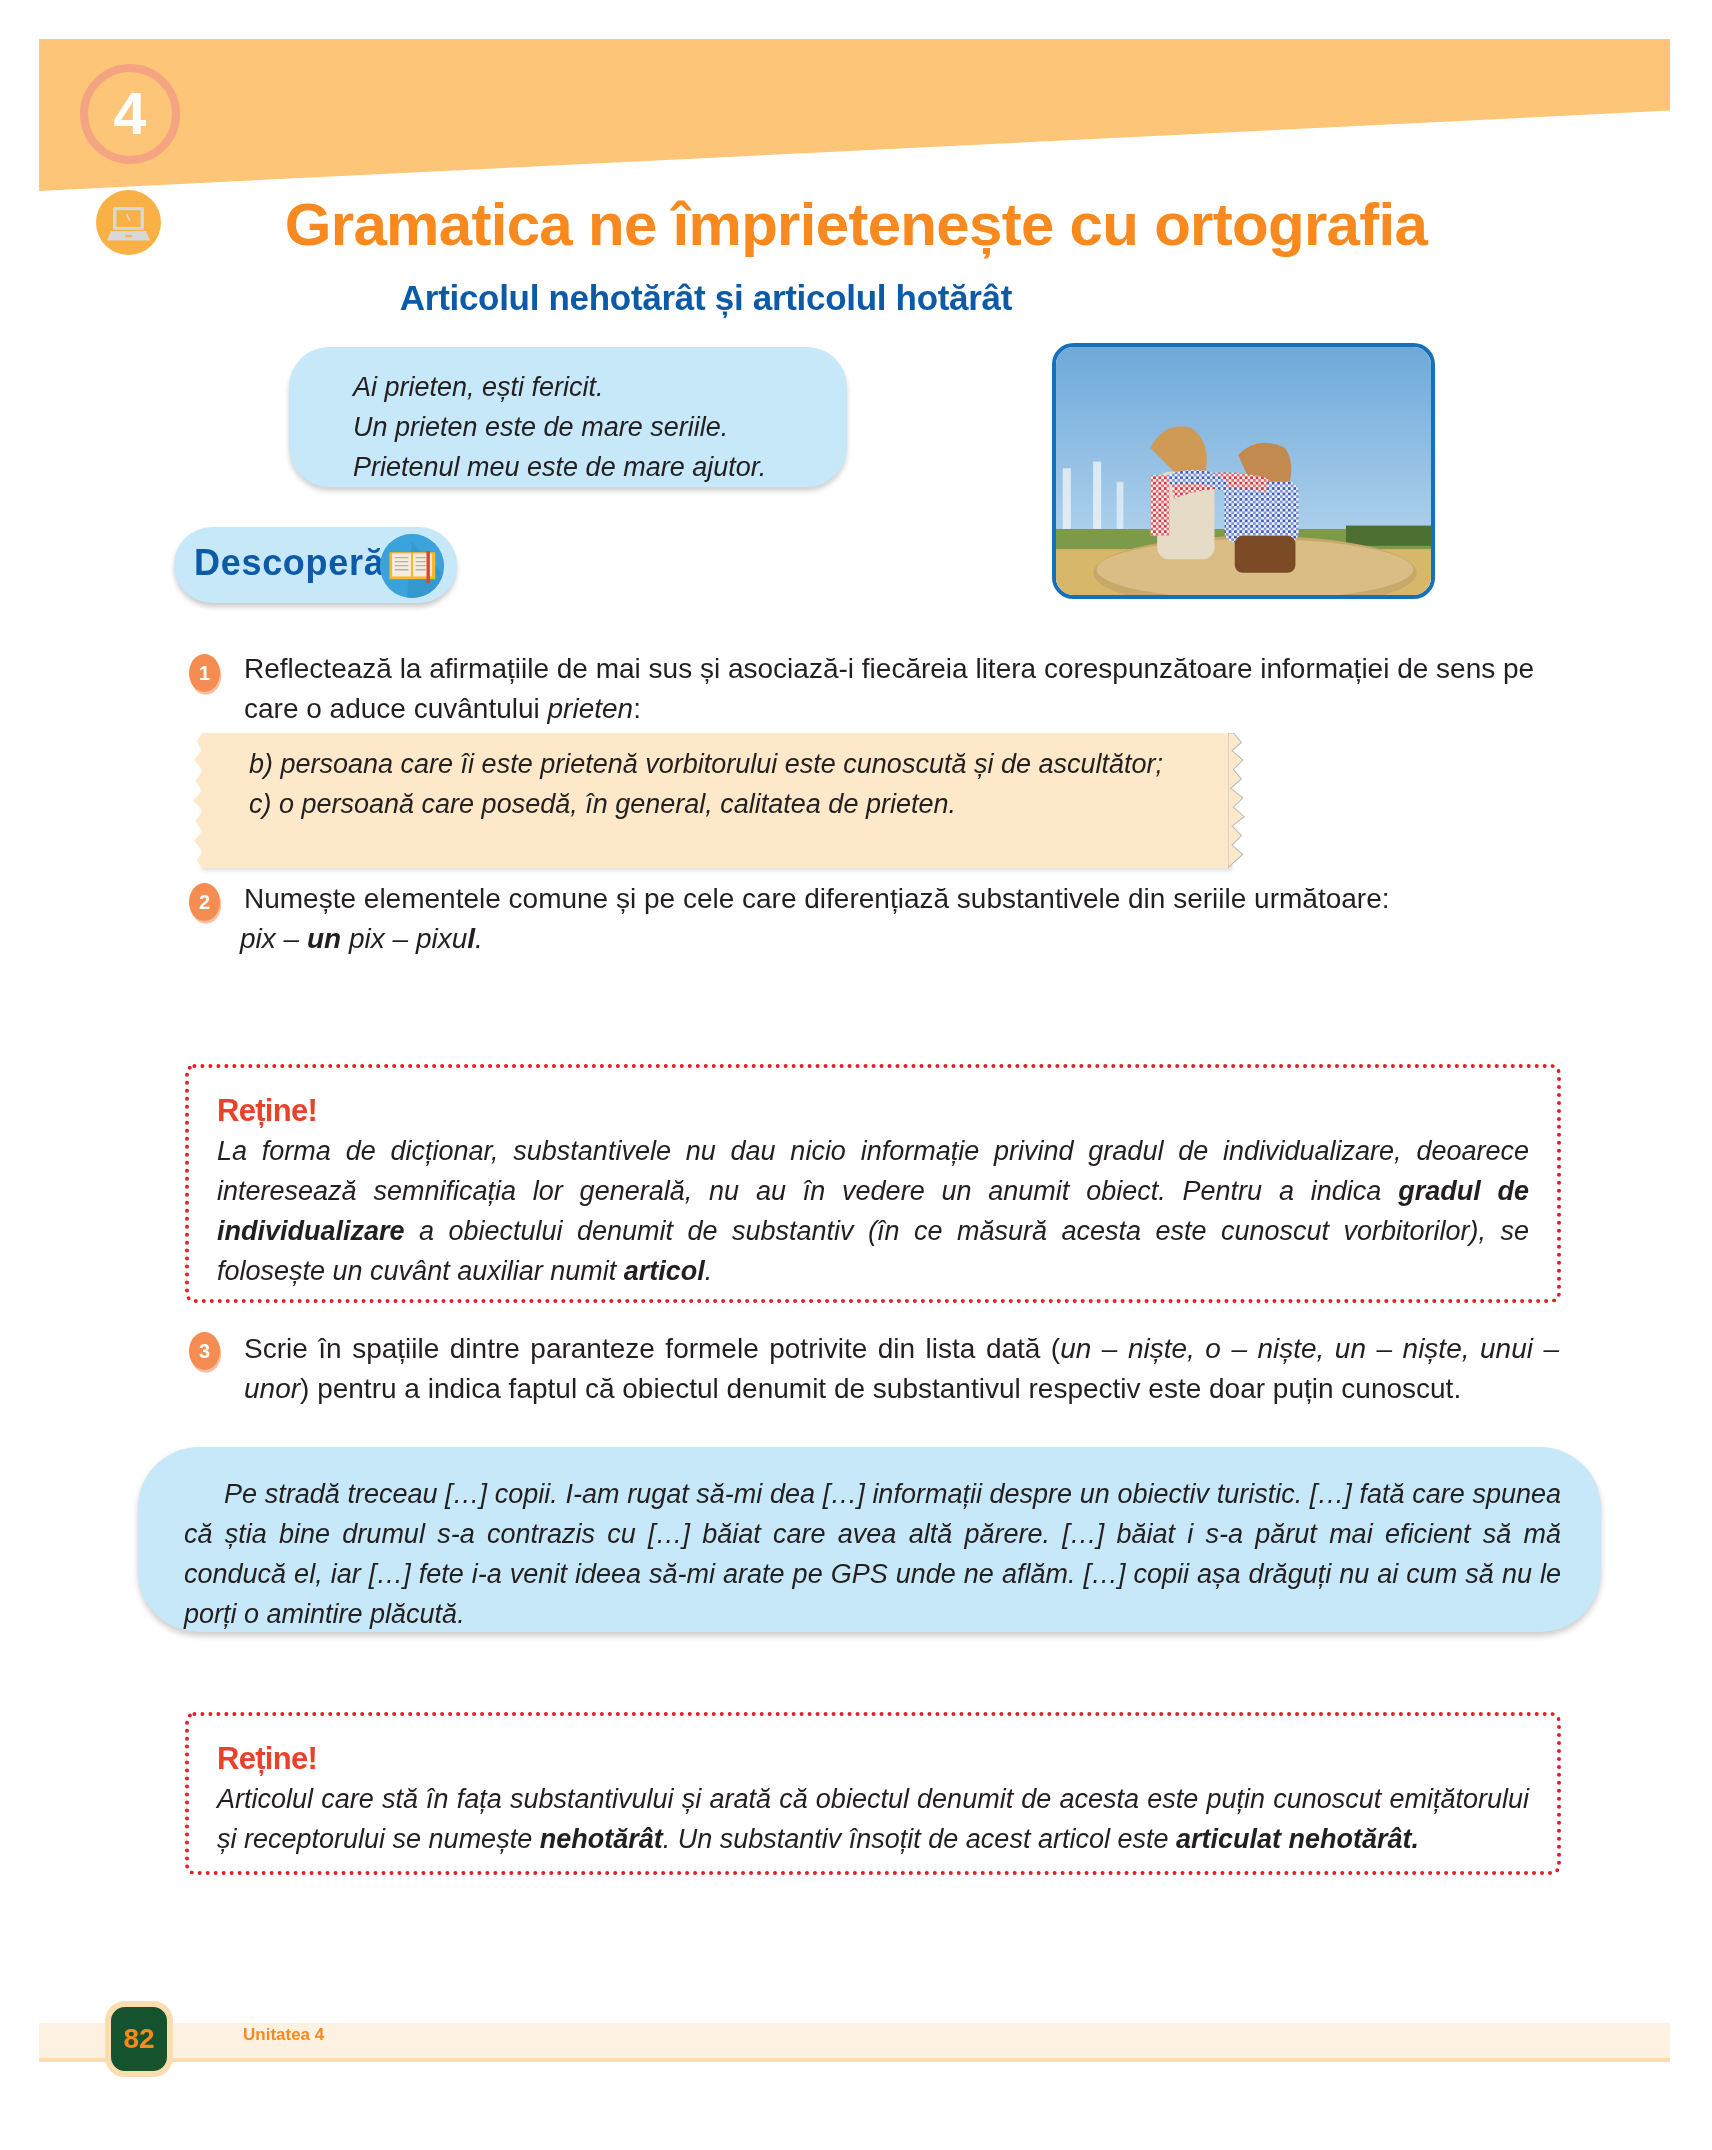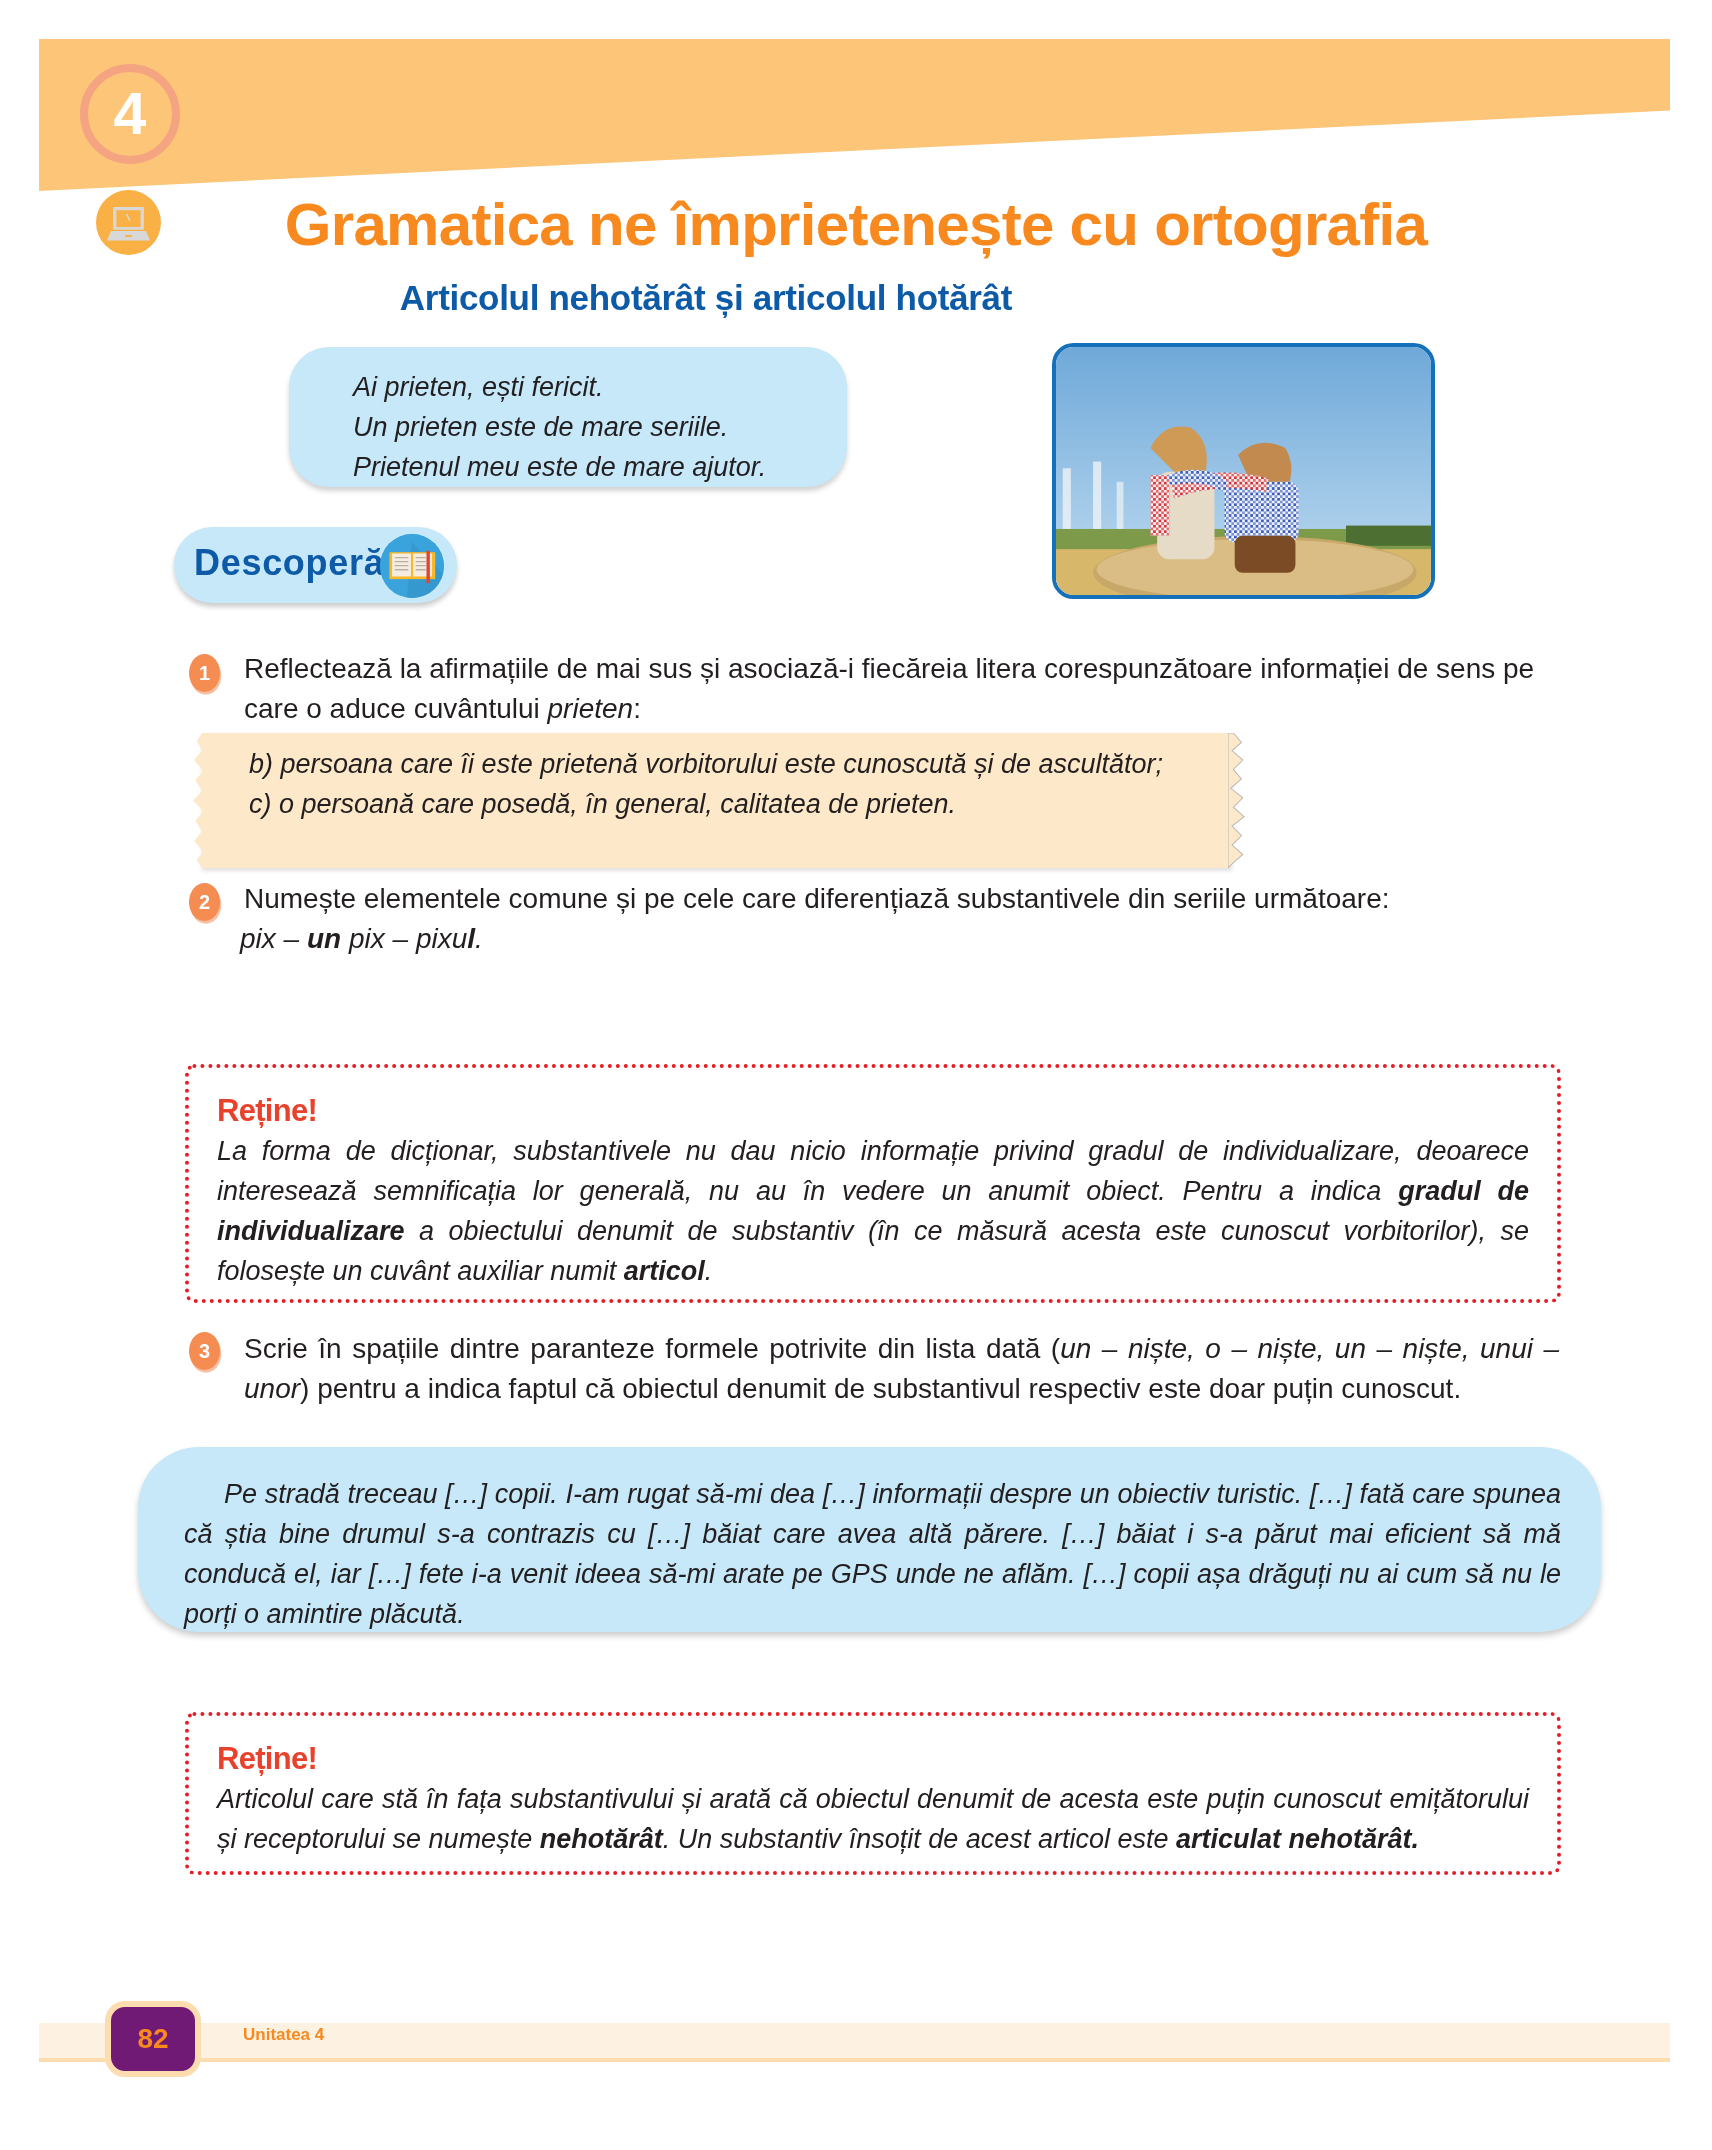--- a/index.html
+++ b/index.html
@@ -67,22 +67,22 @@
 
   
   .textbox { position: absolute; left: 138px; top: 1447px; width: 1463px; height: 185px;
              background: #c6e8f8; border-radius: 61px; box-shadow: 0 4px 6.7px rgba(0,0,0,0.2);
              box-sizing: border-box; padding: 27px 40px 0 46px; }
   .textbox p { margin: 0; font-style: italic; font-size: 27px; line-height: 40px; text-align: justify; text-indent: 40px; }
 
   
   .footer-band { position: absolute; left: 39px; top: 2023px; width: 1631px; height: 35px;
                  background: #fdf1e2; border-bottom: 4.7px solid #fddcb0; }
-  .page-num { position: absolute; left: 105px; top: 2001px; width: 96px; height: 76px; box-sizing: border-box;
-              border: 6.7px solid #fddcb0; border-radius: 20px; background: #701a75;
+  .page-num { position: absolute; left: 105px; top: 2001px; width: 68px; height: 76px; box-sizing: border-box;
+              border: 6.7px solid #fddcb0; border-radius: 20px; background: #14532d;
               display: flex; align-items: center; justify-content: center;
               color: #f7891f; font-weight: bold; font-size: 28px; }
   .unit-label { position: absolute; left: 243px; top: 2025px; color: #f7891f; font-weight: bold; font-size: 17px; }
 </style>
 </head>
 <body>
 
 <div class="band">
   <svg width="1631" height="152" viewBox="0 0 2418 225">
     <polygon points="0,0 2418,0 2418,106 0,225" fill="#fcc578"></polygon>

